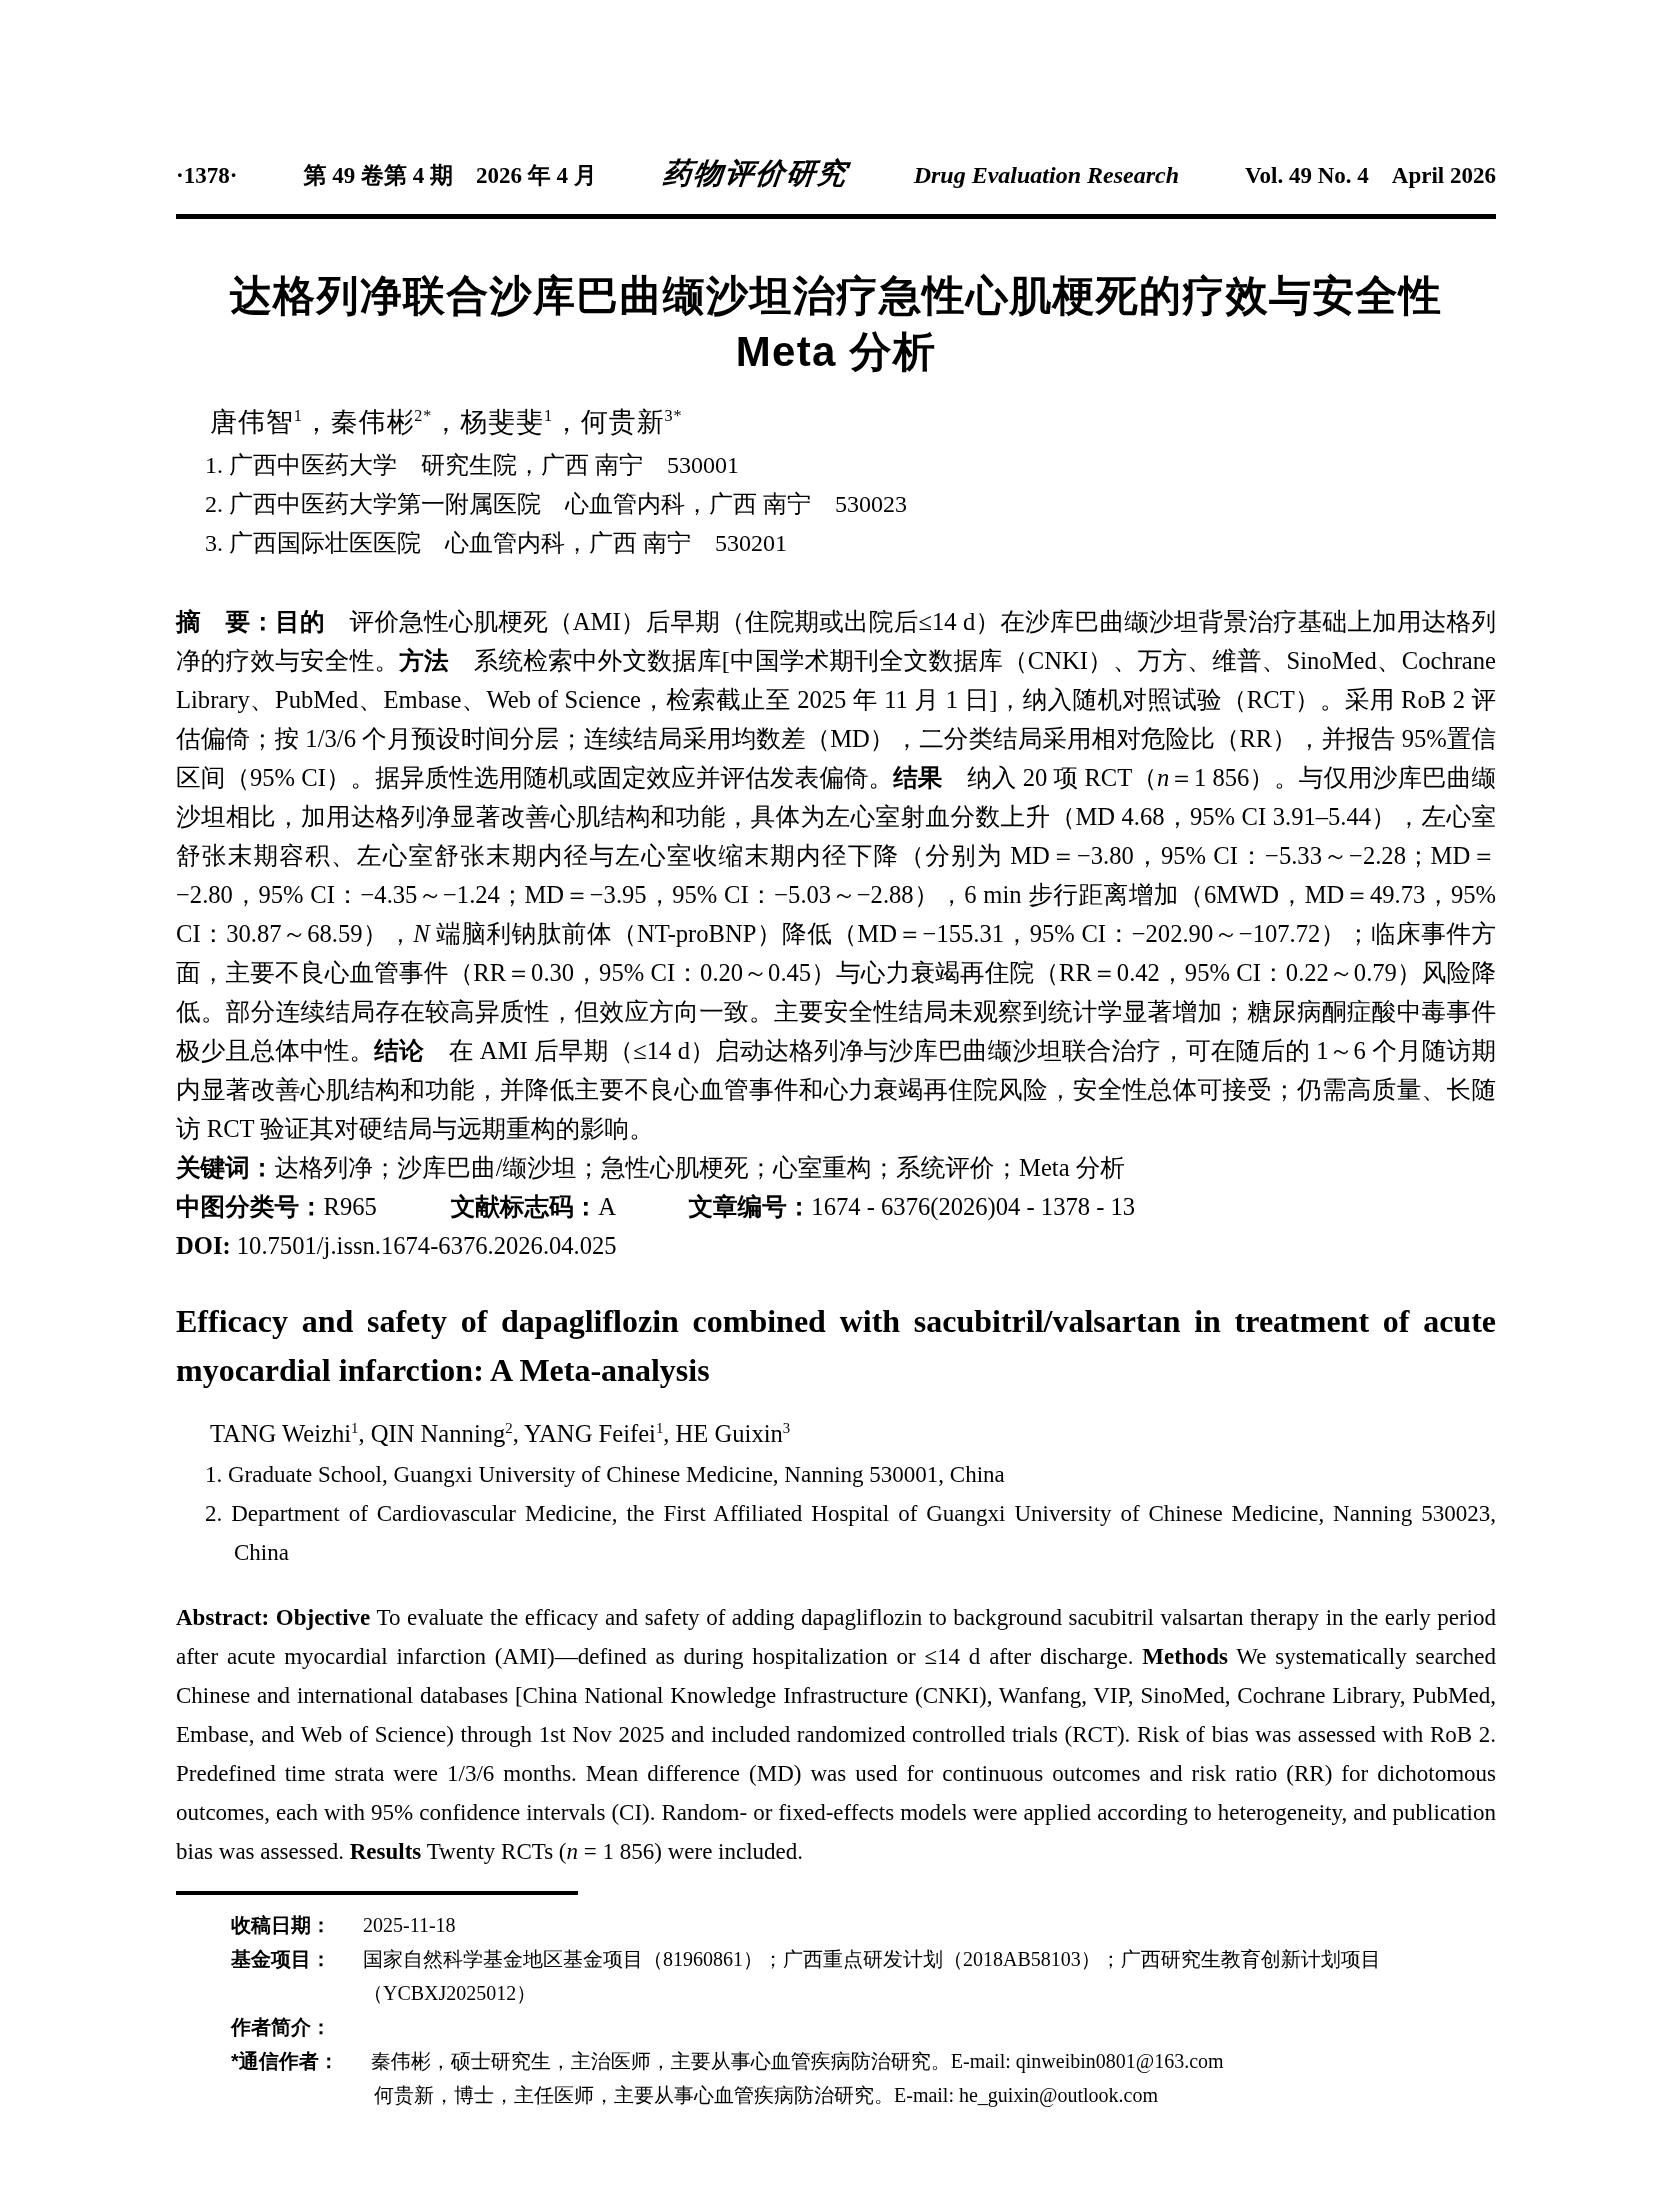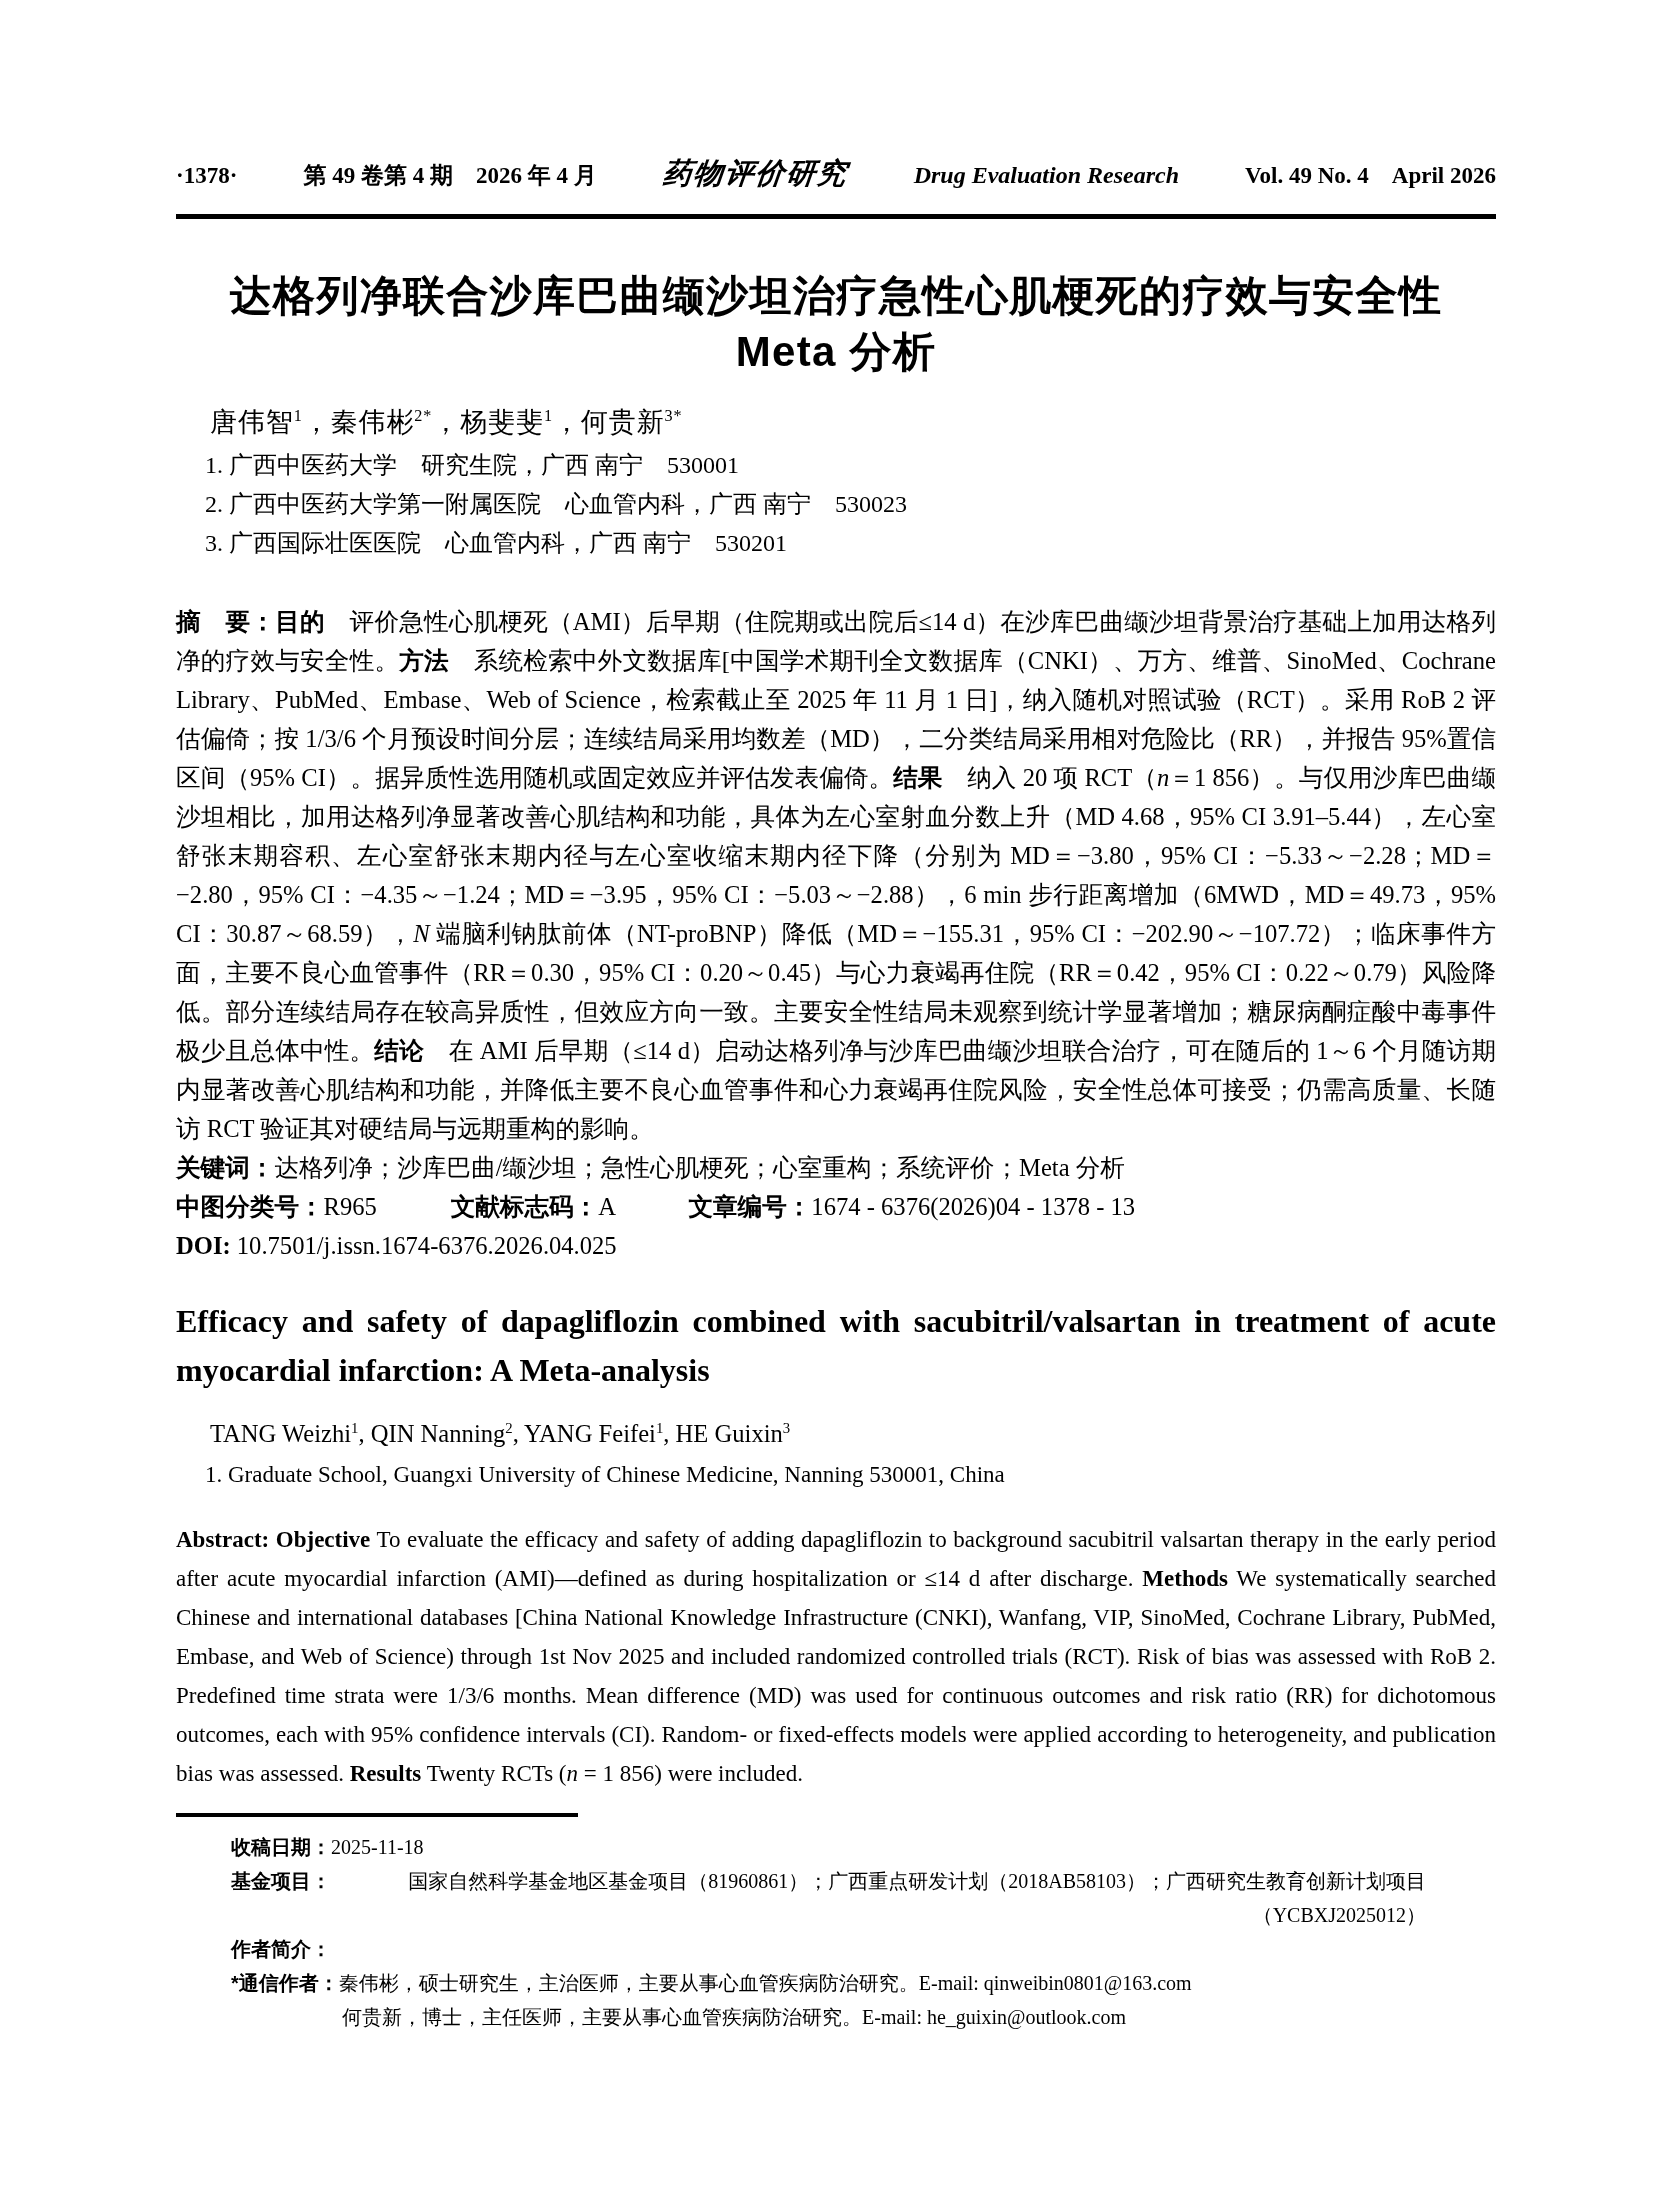--- a/index.html
+++ b/index.html
@@ -47,21 +47,21 @@
   .affils-en{margin-top:7px;font-size:23px;line-height:39px;}
   .affils-en .affil{padding-left:58px;text-indent:-29px;text-align:justify;}
   .abstract-en{margin-top:25.5px;font-size:23px;line-height:39px;text-align:justify;}
   .abstract-en .seg-b{font-weight:bold;}
   
   .foot-rule{width:402px;height:4px;background:#000;margin-top:20px;}
   .footer{margin-top:13px;margin-left:55px;margin-right:70px;font-size:20px;line-height:34px;}
   .footer-row{display:flex;align-items:baseline;}
   .footer-row .flabel{white-space:nowrap;}
   .footer-row .fspacer{display:inline-block;width:111px;flex:none;}
-  .footer-row .ftext{text-align:right;}
+  .footer-row .ftext{text-align:left;margin-left:32px;}
 </style>
 </head>
 <body>
 
 <div class="page">
 
   <div class="header">
     <span>·1378·</span>
     <span>第 49 卷第 4 期　2026 年 4 月</span>
     <span class="logo">药物评价研究</span>
@@ -85,20 +85,21 @@
   <div class="kw-line"><span class="seg-b">关键词：</span><span>达格列净；沙库巴曲/缬沙坦；急性心肌梗死；心室重构；系统评价；Meta 分析</span></div>
   <div class="clc-line"><span class="seg-b">中图分类号：</span><span>R965</span><span>　　　</span><span class="seg-b">文献标志码：</span><span>A</span><span>　　　</span><span class="seg-b">文章编号：</span><span>1674 - 6376(2026)04 - 1378 - 13</span></div>
   <div class="doi-line"><span class="seg-b">DOI: </span><span>10.7501/j.issn.1674-6376.2026.04.025</span></div>
 
   <div class="title-en">Efficacy and safety of dapagliflozin combined with sacubitril/valsartan in treatment of acute myocardial infarction: A Meta-analysis</div>
 
   <div class="authors-en"><span>TANG Weizhi</span><sup>1</sup><span>, QIN Nanning</span><sup>2</sup><span>, YANG Feifei</span><sup>1</sup><span>, HE Guixin</span><sup>3</sup></div>
 
   <div class="affils-en">
     <div class="affil">1. Graduate School, Guangxi University of Chinese Medicine, Nanning 530001, China</div>
+    <div class="affil">2. Department of Cardiovascular Medicine, the First Affiliated Hospital of Guangxi University of Chinese Medicine, Nanning 530023, China</div>
   </div>
 
   <div class="abstract-en"><span class="seg-b">Abstract: Objective</span><span>  To evaluate the efficacy and safety of adding dapagliflozin to background sacubitril valsartan therapy in the early period after acute myocardial infarction (AMI)—defined as during hospitalization or ≤14 d after discharge. </span><span class="seg-b">Methods</span><span>  We systematically searched Chinese and international databases [China National Knowledge Infrastructure (CNKI), Wanfang, VIP, SinoMed, Cochrane Library, PubMed, Embase, and Web of Science) through 1st Nov 2025 and included randomized controlled trials (RCT). Risk of bias was assessed with RoB 2. Predefined time strata were 1/3/6 months. Mean difference (MD) was used for continuous outcomes and risk ratio (RR) for dichotomous outcomes, each with 95% confidence intervals (CI). Random- or fixed-effects models were applied according to heterogeneity, and publication bias was assessed. </span><span class="seg-b">Results</span><span>  Twenty RCTs (</span><span class="seg-i">n</span><span> = 1 856) were included.</span></div>
 
   <div class="foot-rule"></div>
 
   <div class="footer">
     <div class="footer-row">
       <span class="flabel">收稿日期：</span>
       <span class="ftext">2025-11-18</span>

